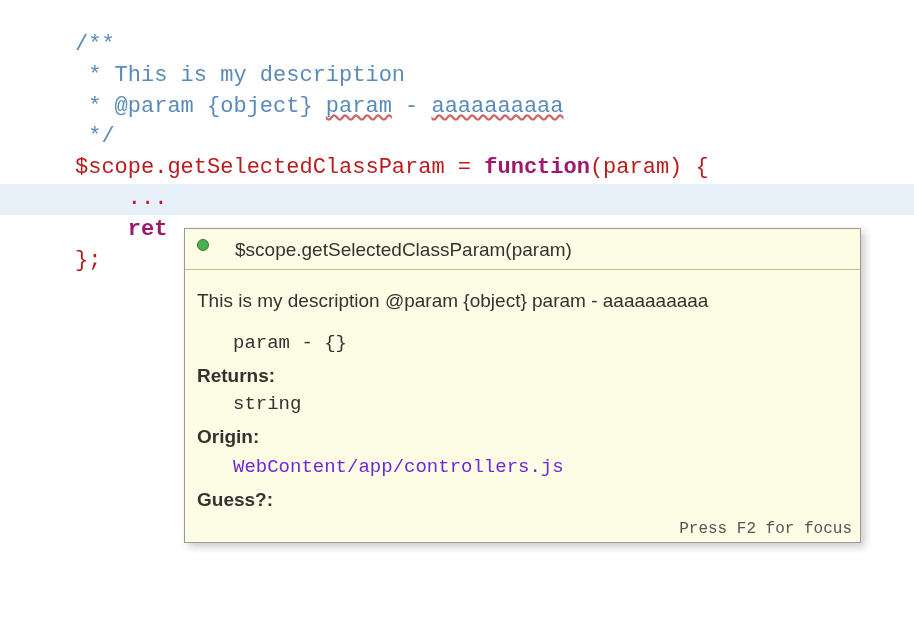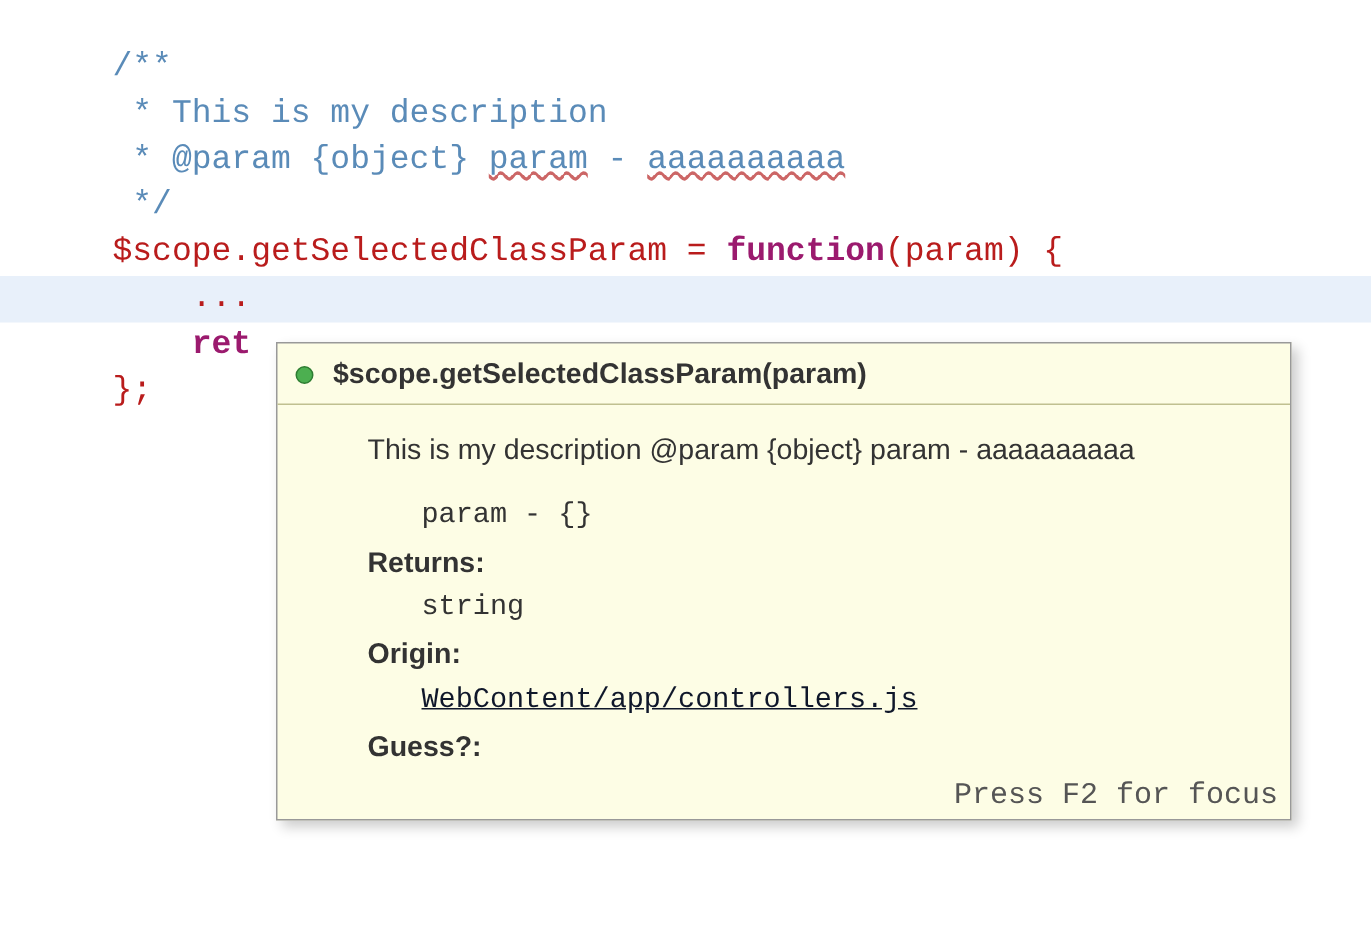--- a/index.html
+++ b/index.html
@@ -43,60 +43,57 @@
       border: 1px solid #999;
       box-shadow: 4px 4px 8px rgba(0,0,0,0.2);
       font-family: Tahoma, Arial, sans-serif;
       font-size: 19px;
       color: #333;
     }
     .tooltip-header {
       padding: 10px 12px 8px 12px;
       border-bottom: 1px solid #c0c090;
       display: flex;
-      align-items: center;
-      gap: 13px;
-      font-weight: bold;
+      gap: 26px;
+      font-weight: normal;
     }
     .green-dot {
       width: 12px;
       height: 12px;
       border-radius: 50%;
       background: #4caf50;
       border: 1px solid #2e7d32;
       flex-shrink: 0;
     }
     .tooltip-body {
       padding: 16px 12px 4px 12px;
       line-height: 1.55;
-      margin-left: 48px;
     }
     .tooltip-body .desc {
       margin-bottom: 14px;
     }
     .tooltip-body .label {
       font-weight: bold;
       margin-top: 2px;
     }
     .tooltip-body .mono {
       font-family: Consolas, 'Courier New', monospace;
       padding-left: 36px;
     }
     .tooltip-body .origin-link {
-      color: #0f172a;
-      text-decoration: underline;
+      color: #6d28d9;
       font-family: Consolas, 'Courier New', monospace;
       padding-left: 36px;
       display: inline-block;
     }
     .tooltip-footer {
       text-align: right;
       padding: 2px 8px 4px 0;
       font-family: Consolas, 'Courier New', monospace;
-      font-size: 20px;
+      font-size: 16px;
       color: #555;
     }
   </style>
 </head>
 <body>
 
 <div class="code-area">
   <div class="line"><span class="comment">/**</span></div>
   <div class="line"><span class="comment"> * This is my description</span></div>
   <div class="line"><span class="comment"> * @param {object} </span><span class="comment typo">param</span><span class="comment"> - </span><span class="comment typo">aaaaaaaaaa</span></div>

